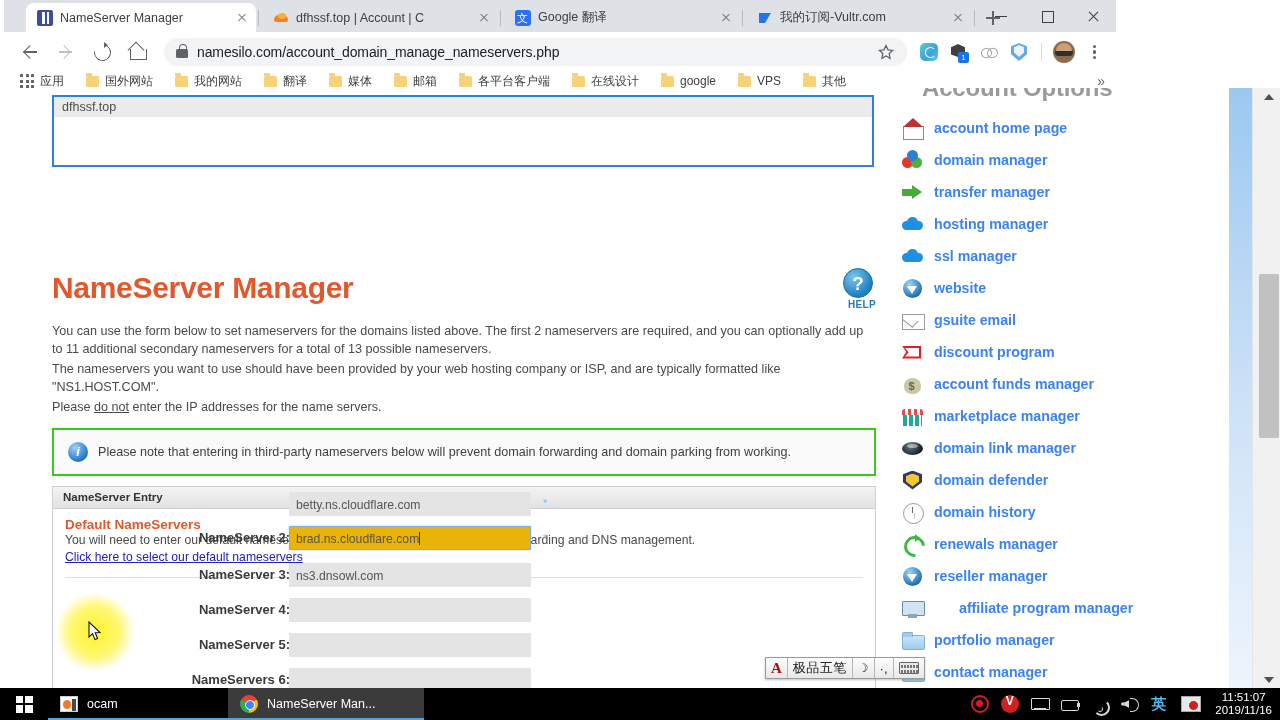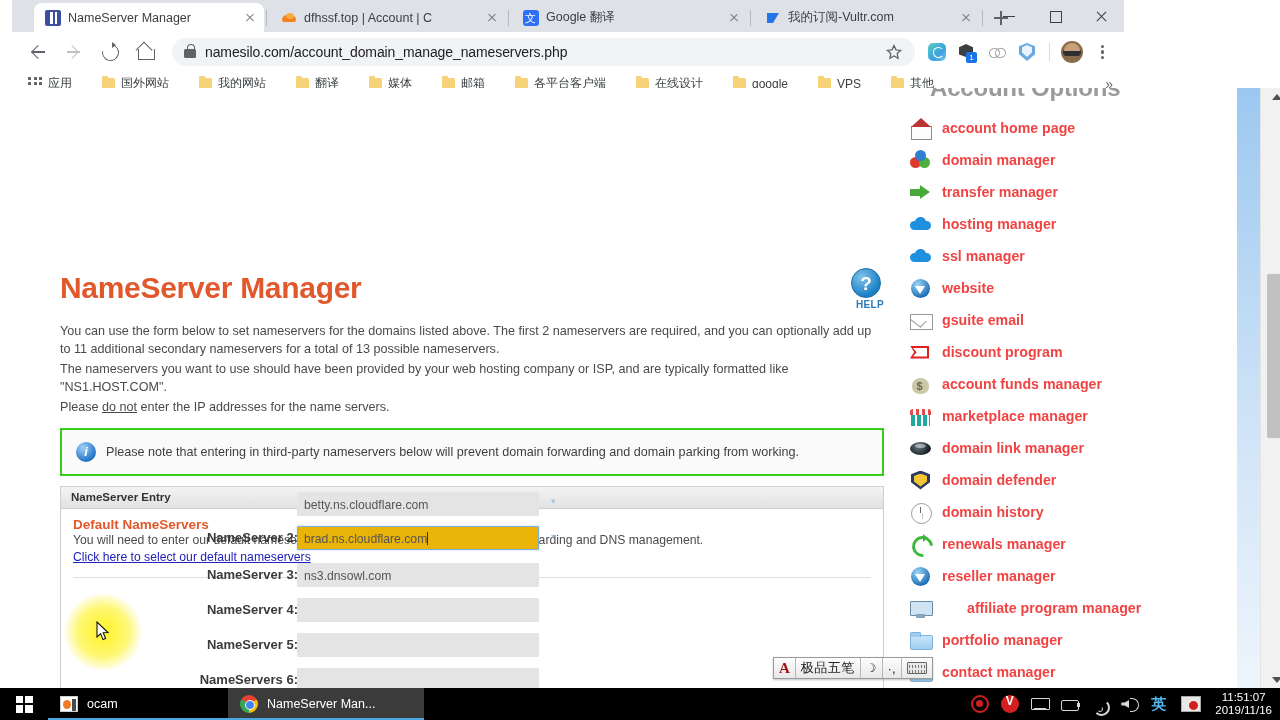--- a/index.html
+++ b/index.html
@@ -4,21 +4,21 @@
 <style>
   * { box-sizing: border-box; margin: 0; padding: 0; }
   html, body {
     width: 1280px; height: 720px;
     overflow: hidden;
     font-family: "Liberation Sans", "DejaVu Sans", sans-serif;
     background: #ffffff;
   }
 
   
-  .browser { position: absolute; left:12px; top:0; width:1112px; height:688px; background:#dee1e6; }
+  .browser { position: absolute; left:4px; top:0; width:1112px; height:688px; background:#dee1e6; }
 
   .tabstrip { position:relative; height:32px; background:#dee1e6; }
   .tab {
     position:absolute; top:3px; height:29px;
     display:flex; align-items:center; gap:7px;
     padding:0 6px 0 11px;
     border-radius:8px 8px 0 0;
     font-size:12px; color:#3c4043;
     white-space:nowrap; overflow:hidden;
   }
@@ -99,21 +99,21 @@
   .ext-shield{width:16px;height:18px;background:#6aa9e0;clip-path:polygon(50% 0,100% 18%,100% 62%,50% 100%,0 62%,0 18%);position:relative;}
   .ext-shield::after{content:"";position:absolute;left:3px;top:2px;width:10px;height:12px;background:#eaf2fb;clip-path:polygon(50% 0,100% 18%,100% 62%,50% 100%,0 62%,0 18%);}
   .tbdiv{width:1px;height:18px;background:#dadce0;margin:0 6px;}
   .avatar{width:22px;height:22px;border-radius:50%;background:#8a6b4a;position:relative;overflow:hidden;}
   .avatar::before{content:"";position:absolute;left:2px;top:8px;width:18px;height:7px;background:#2f2f33;border-radius:4px;}
   .avatar::after{content:"";position:absolute;left:3px;top:2px;width:16px;height:8px;background:#c9a07a;border-radius:8px 8px 0 0;}
   .kebab{width:20px;height:20px;position:relative;}
   .kebab i{position:absolute;left:9px;width:3.2px;height:3.2px;border-radius:50%;background:#5f6368;display:block;}
   .kebab i:nth-child(1){top:3px;} .kebab i:nth-child(2){top:8.4px;} .kebab i:nth-child(3){top:13.8px;}
 
-  .bookmarkbar { height:24px; background:#fff; display:flex; align-items:center; padding:0 9px; gap:16px; border-bottom:1px solid #a21caf;}
+  .bookmarkbar { height:24px; background:#fff; display:flex; align-items:center; padding:0 9px; gap:8px; border-bottom:6px solid #a21caf;}
   .bm { display:flex; align-items:center; gap:6px; padding:2px 7px; font-size:12px; color:#3c4043; white-space:nowrap; }
   .bm-folder { width:13px;height:11px;background:#f6d278;border-radius:1.5px 1.5px 1.5px 1.5px; position:relative; flex:0 0 13px;}
   .bm-folder::before{content:"";position:absolute;left:0;top:-2.5px;width:6px;height:3px;background:#f6d278;border-radius:1px 1px 0 0;}
   .apps-grid{width:14px;height:14px;position:relative;flex:0 0 14px;}
   .apps-grid i{position:absolute;width:3px;height:3px;background:#5f6368;border-radius:.5px;}
   .chevron-right{margin-left:auto;font-size:14px;color:#5f6368;padding-right:4px;letter-spacing:-2px;}
 
   
   .viewport { position:absolute; left:0; top:88px; width:1280px; height:600px; background:#ffffff; overflow:hidden;}
 
@@ -186,21 +186,21 @@
   .mousecursor{ position:absolute; left:84px; top:533px; width:14px; height:21px; }
 
   
   .sidebar { position:absolute; left:890px; top:0px; width:310px; }
   .sb-title{
     position:absolute; left:28px; top:-14px; font-size:24px; font-weight:bold;
     color:#9a9a9a; letter-spacing:-0.2px;
   }
   .sb-item{ position:absolute; left:8px; display:flex; align-items:center; gap:11px; height:24px; }
   .sb-ic{ width:21px; height:21px; flex:0 0 21px; position:relative; }
-  .sb-label{ font-size:14.2px; font-weight:bold; color:#ef4444; white-space:nowrap; }
+  .sb-label{ font-size:14.2px; font-weight:bold; color:#3b82f6; white-space:nowrap; }
 
   
   .ic-home2::before{content:"";position:absolute;left:1px;top:8px;width:19px;height:12px;border:1.6px solid #8c8c8c;background:#fdfdfd;}
   .ic-home2::after{content:"";position:absolute;left:1px;top:0px;width:0;height:0;border-left:10px solid transparent;border-right:10px solid transparent;border-bottom:9px solid #b33;}
   .ic-dm{position:relative;}
   .ic-dm i{position:absolute;width:11px;height:11px;border-radius:50%;}
   .ic-dm i:nth-child(1){left:0;top:7px;background:#e03a2f;}
   .ic-dm i:nth-child(2){left:9px;top:7px;background:#4caf3f;}
   .ic-dm i:nth-child(3){left:4.5px;top:0px;background:#2f7fd0;}
   .ic-arrow::before{content:"";position:absolute;left:0;top:7px;width:12px;height:7px;background:#49a93b;}
@@ -442,20 +442,23 @@
     <div class="bm">
         <span class="bm-folder"></span>
         <span>其他</span>
       </div>
     <div class="chevron-right">»</div>
   </div>
 
   <div class="viewport">
     <div class="content">
 
+      <div class="domainbox">
+        <div class="row">dfhssf.top</div>
+      </div>
 
       <div class="pagetitle">NameServer Manager</div>
 
       <div class="help-btn">
         <div class="help-circle">?</div>
         <div class="help-label">HELP</div>
       </div>
 
       <div class="para p1">You can use the form below to set nameservers for the domains listed above. The first 2 nameservers are required, and you can optionally add up to 11 additional secondary nameservers for a total of 13 possible nameservers.</div>
       <div class="para p2">The nameservers you want to use should have been provided by your web hosting company or ISP, and are typically formatted like "NS1.HOST.COM".</div>

